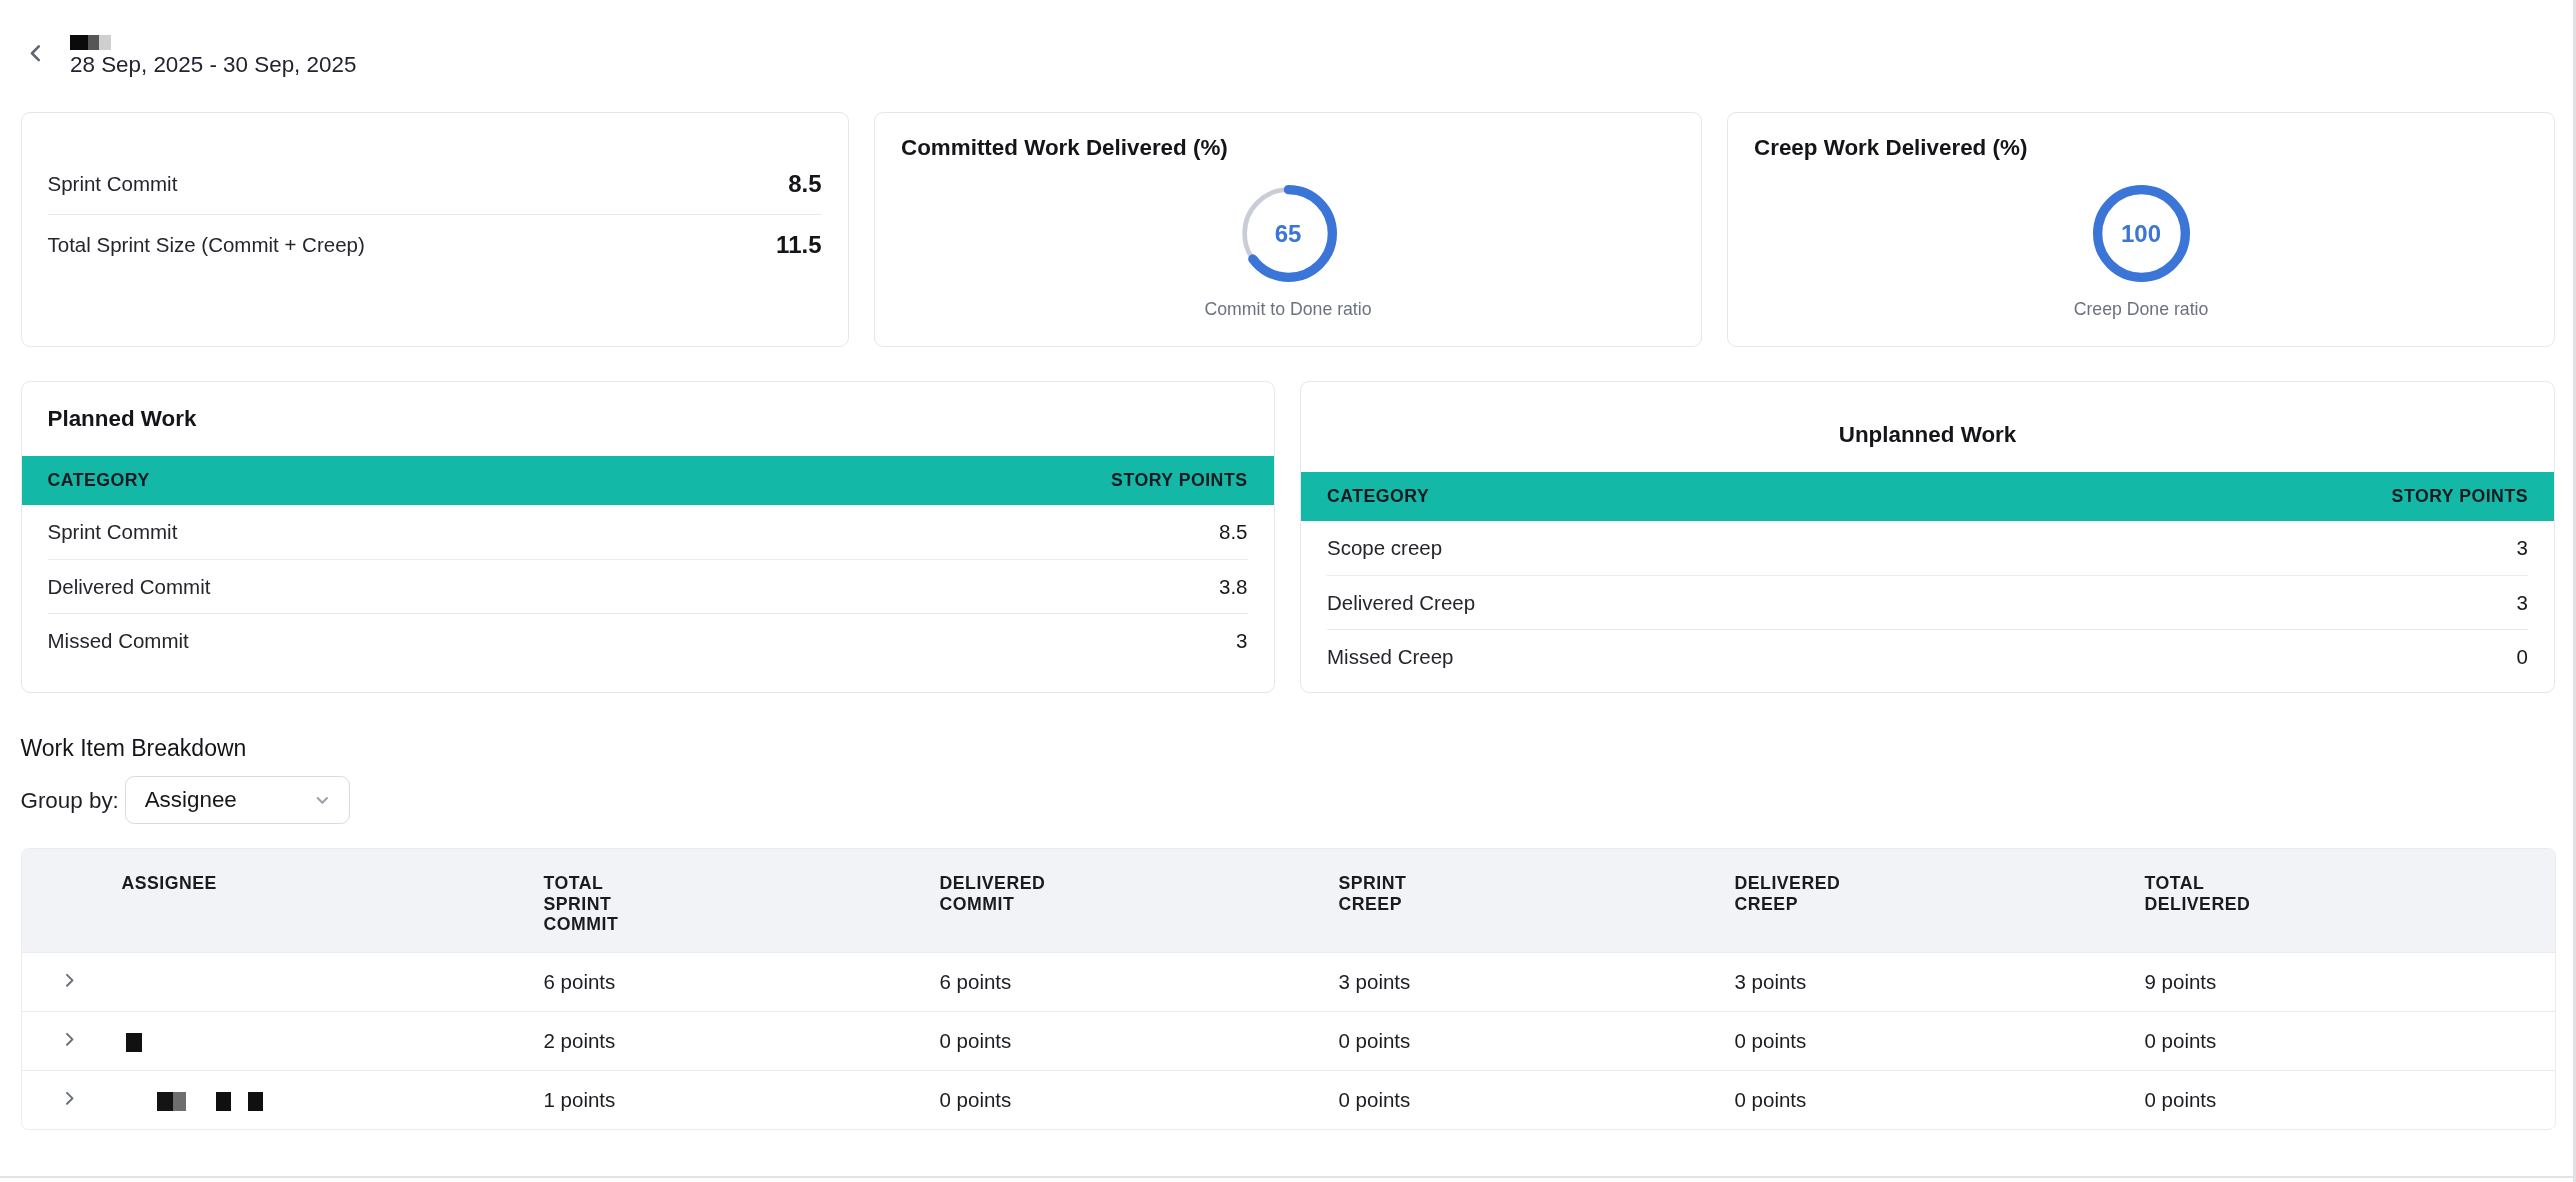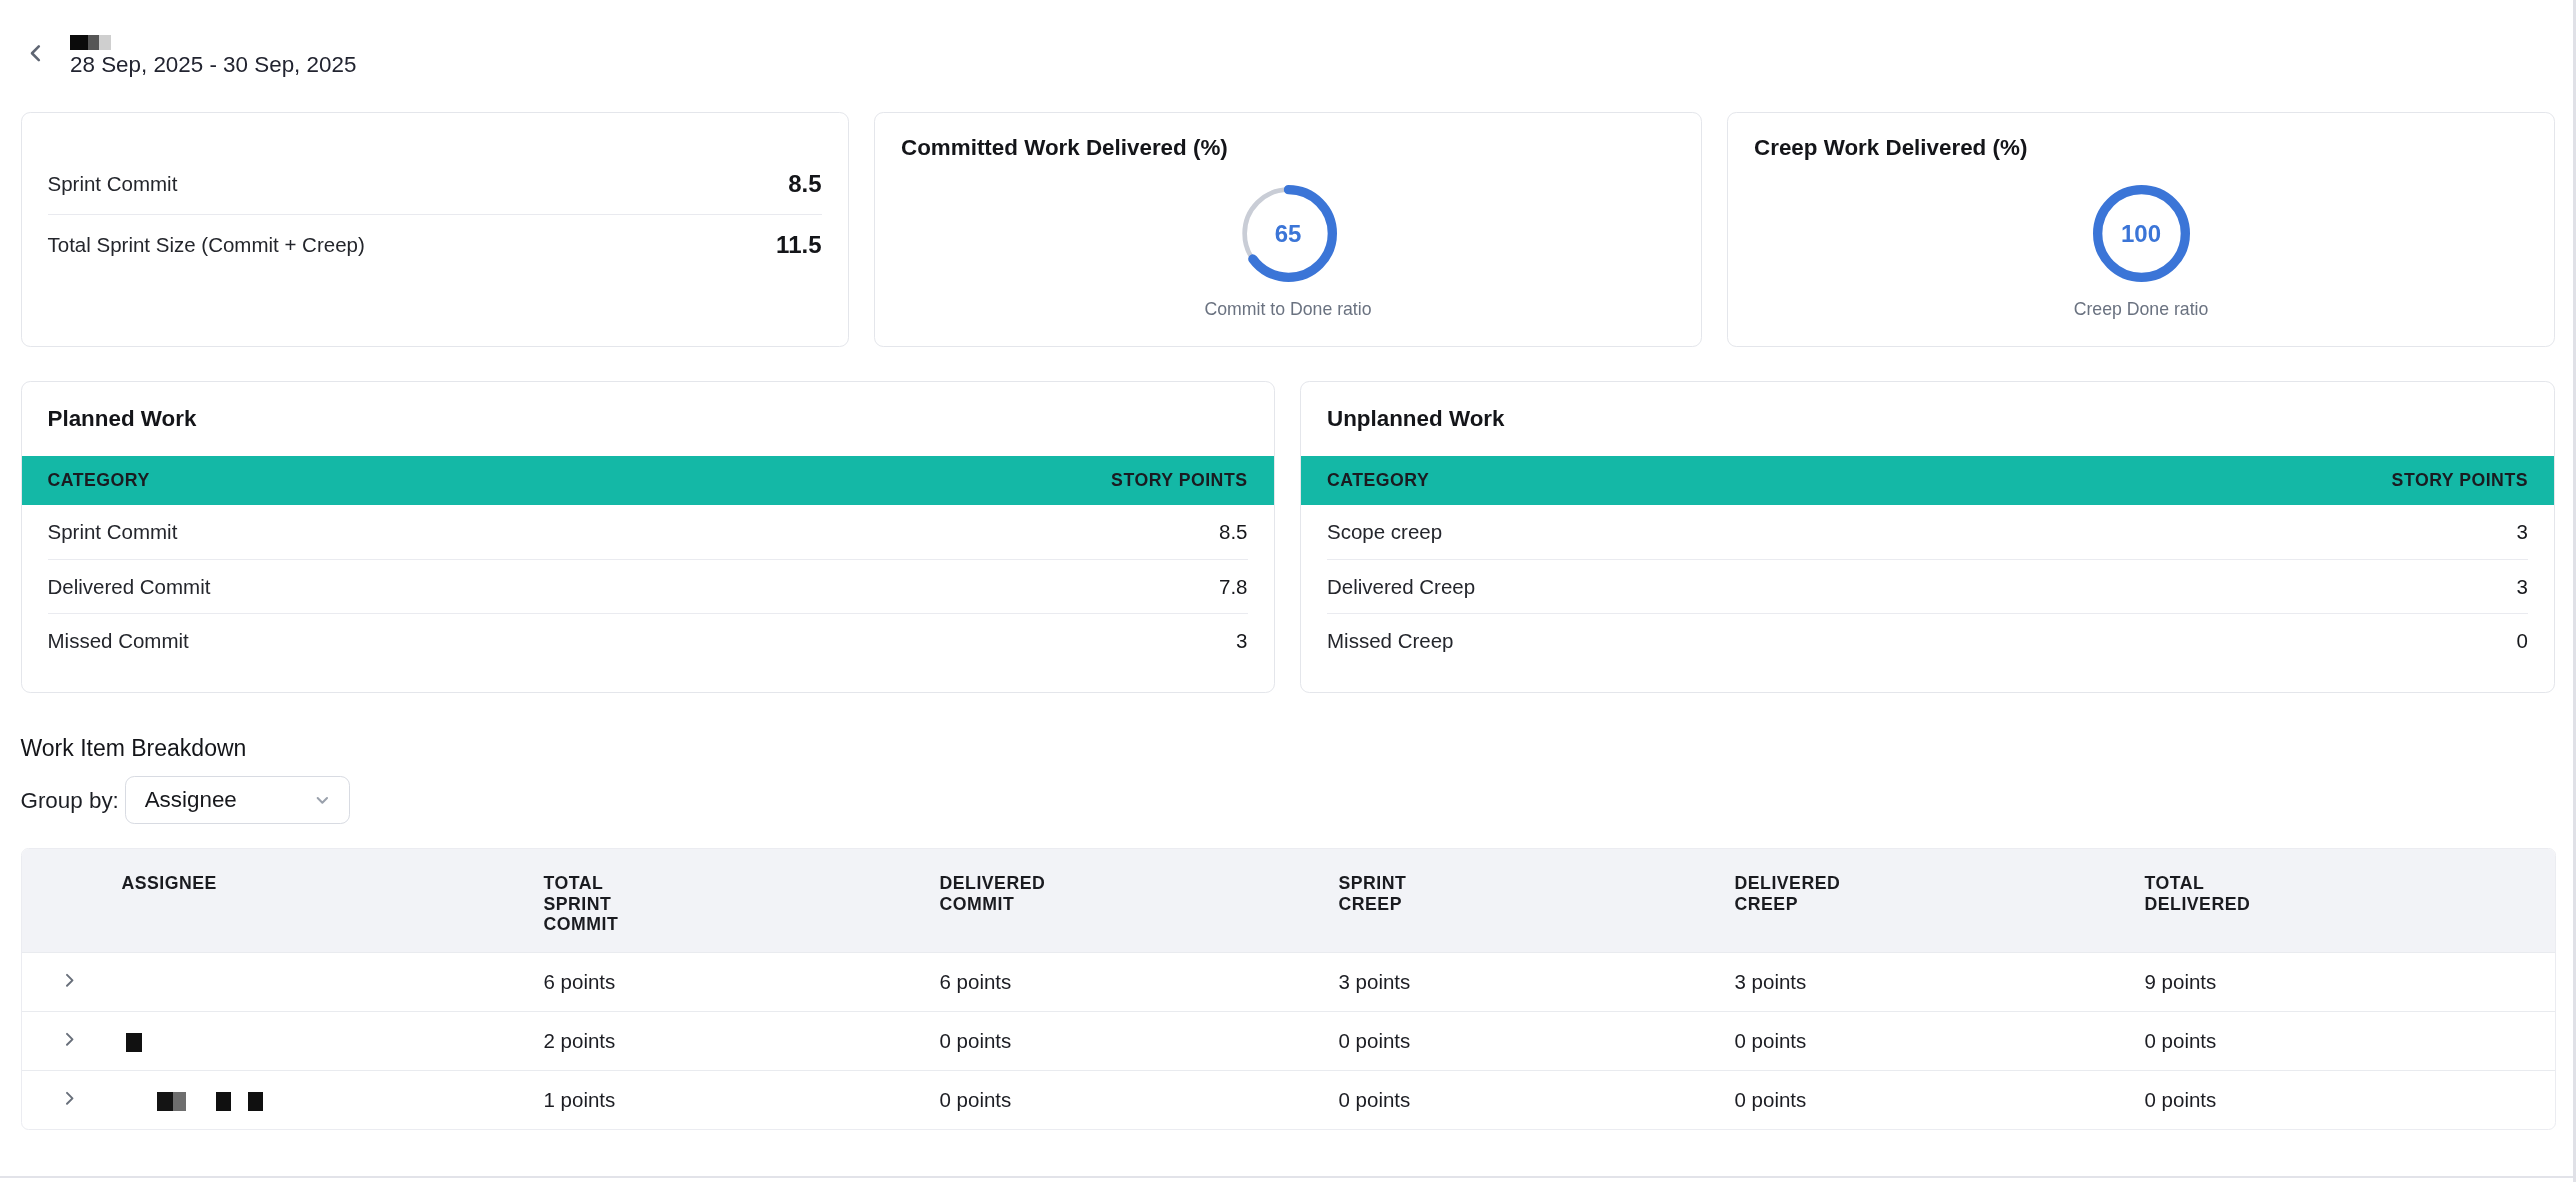--- a/index.html
+++ b/index.html
@@ -32,21 +32,21 @@
   .card-creep { left:1727px; top:112px; width:828px; height:235px; padding:22.4px 26px; }
   .gauge-body { display:flex; flex-direction:column; align-items:center; }
   .ring { position:relative; width:97px; height:97px; margin-top:24px; }
   .ring svg { width:97px; height:97px; display:block; }
   .ring-value { position:absolute; inset:0; display:flex; align-items:center; justify-content:center;
                 font-size:24px; font-weight:700; color:#3b75d7; }
   .gauge-caption { margin-top:17px; font-size:17.7px; color:#6a7280; }
 
   
   .card-planned { left:20.5px; top:381px; width:1254px; height:312px; padding-top:24px; }
-  .card-unplanned { left:1300px; top:381px; width:1255px; height:312px; padding-top:24px; }
+  .card-unplanned { left:1300px; top:381px; width:1255px; height:312px; padding-top:40px;text-align:center; }
   .tbl-title { padding:0 26px; }
   .tbl-head { margin-top:24px; height:49px; background:#14b8a6; display:flex; align-items:center;
               justify-content:space-between; padding:0 26px; }
   .col-h { font-size:17.7px; font-weight:700; letter-spacing:0.5px; color:#1a1b20; text-transform:uppercase; }
   .tbl-row { height:54px; display:flex; align-items:center; justify-content:space-between; margin:0 26px; }
   .tbl-row + .tbl-row { border-top:0.9px solid #eaebf0; }
   .cat-label { font-size:20.5px; color:#24262c; }
   .cat-value { font-size:20.5px; color:#17181c; }
 
   
@@ -136,21 +136,21 @@
     <div class="tbl-head">
       <span class="col-h">CATEGORY</span>
       <span class="col-h">STORY POINTS</span>
     </div>
     <div class="tbl-row">
       <span class="cat-label">Sprint Commit</span>
       <span class="cat-value">8.5</span>
     </div>
     <div class="tbl-row">
       <span class="cat-label">Delivered Commit</span>
-      <span class="cat-value">7.8</span>
+      <span class="cat-value">3.8</span>
     </div>
     <div class="tbl-row">
       <span class="cat-label">Missed Commit</span>
       <span class="cat-value">3</span>
     </div>
   </section>
 
   <section class="card card-unplanned">
     <h2 class="card-title tbl-title">Unplanned Work</h2>
     <div class="tbl-head">

